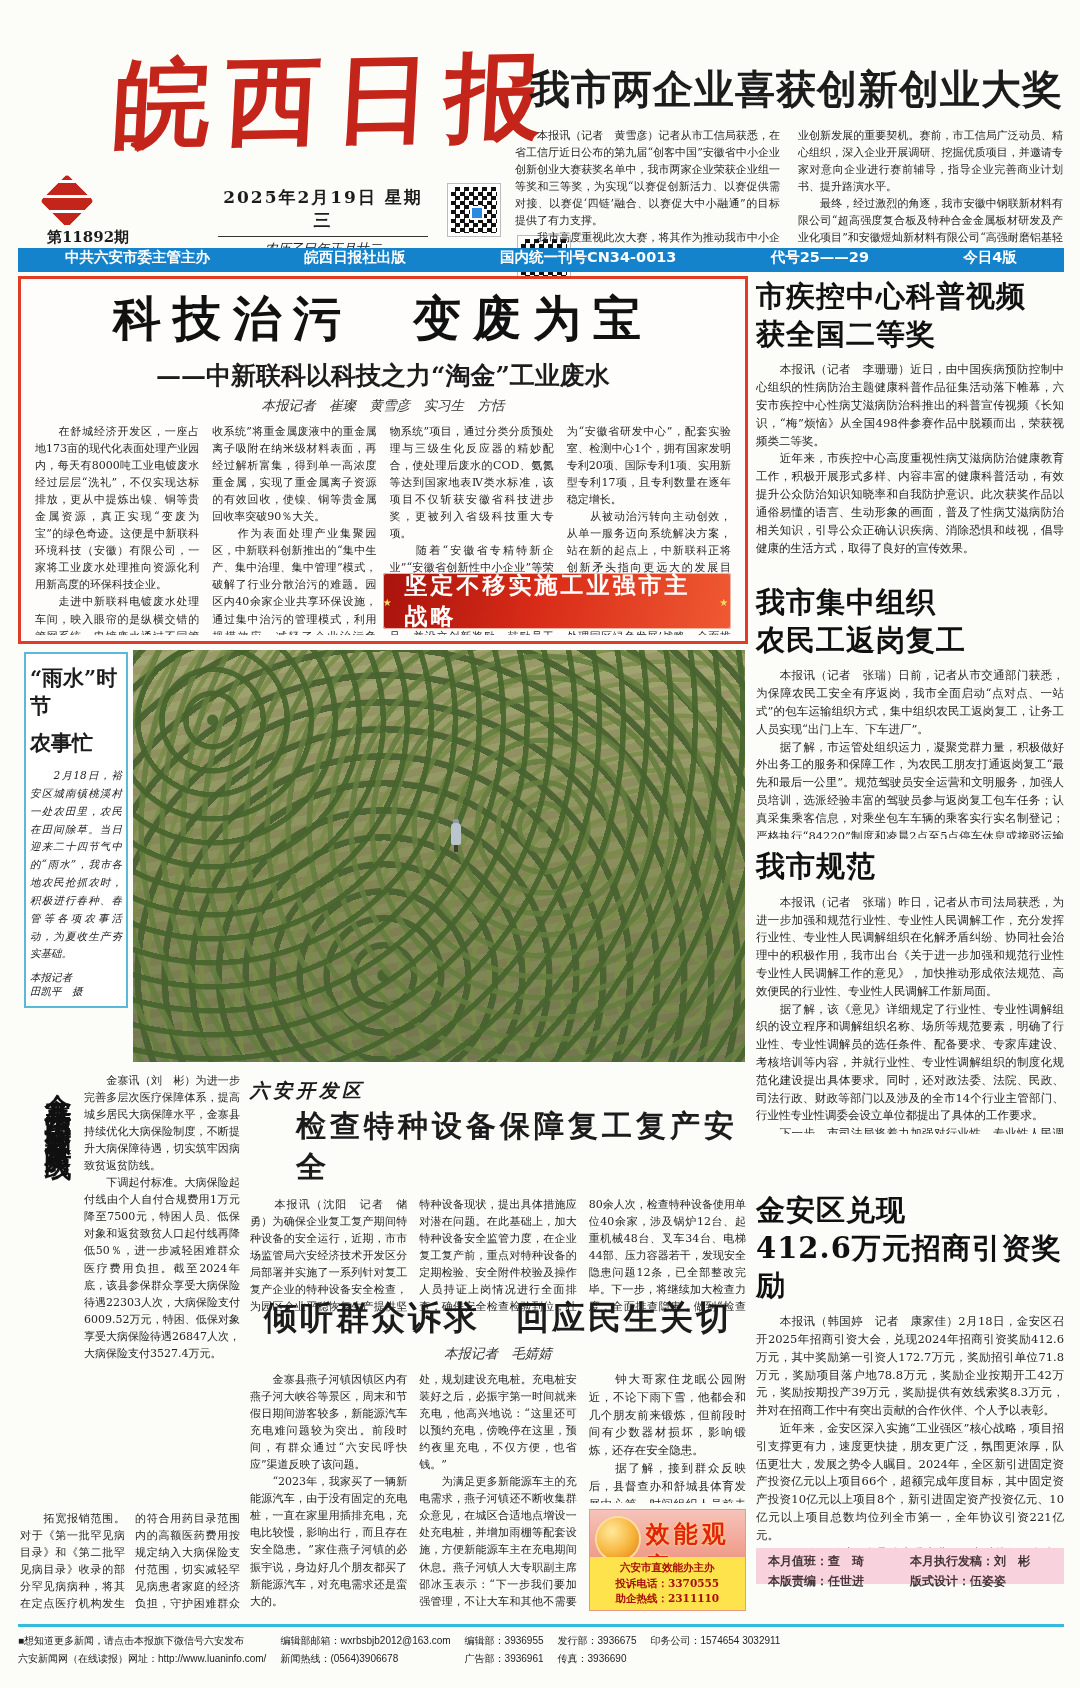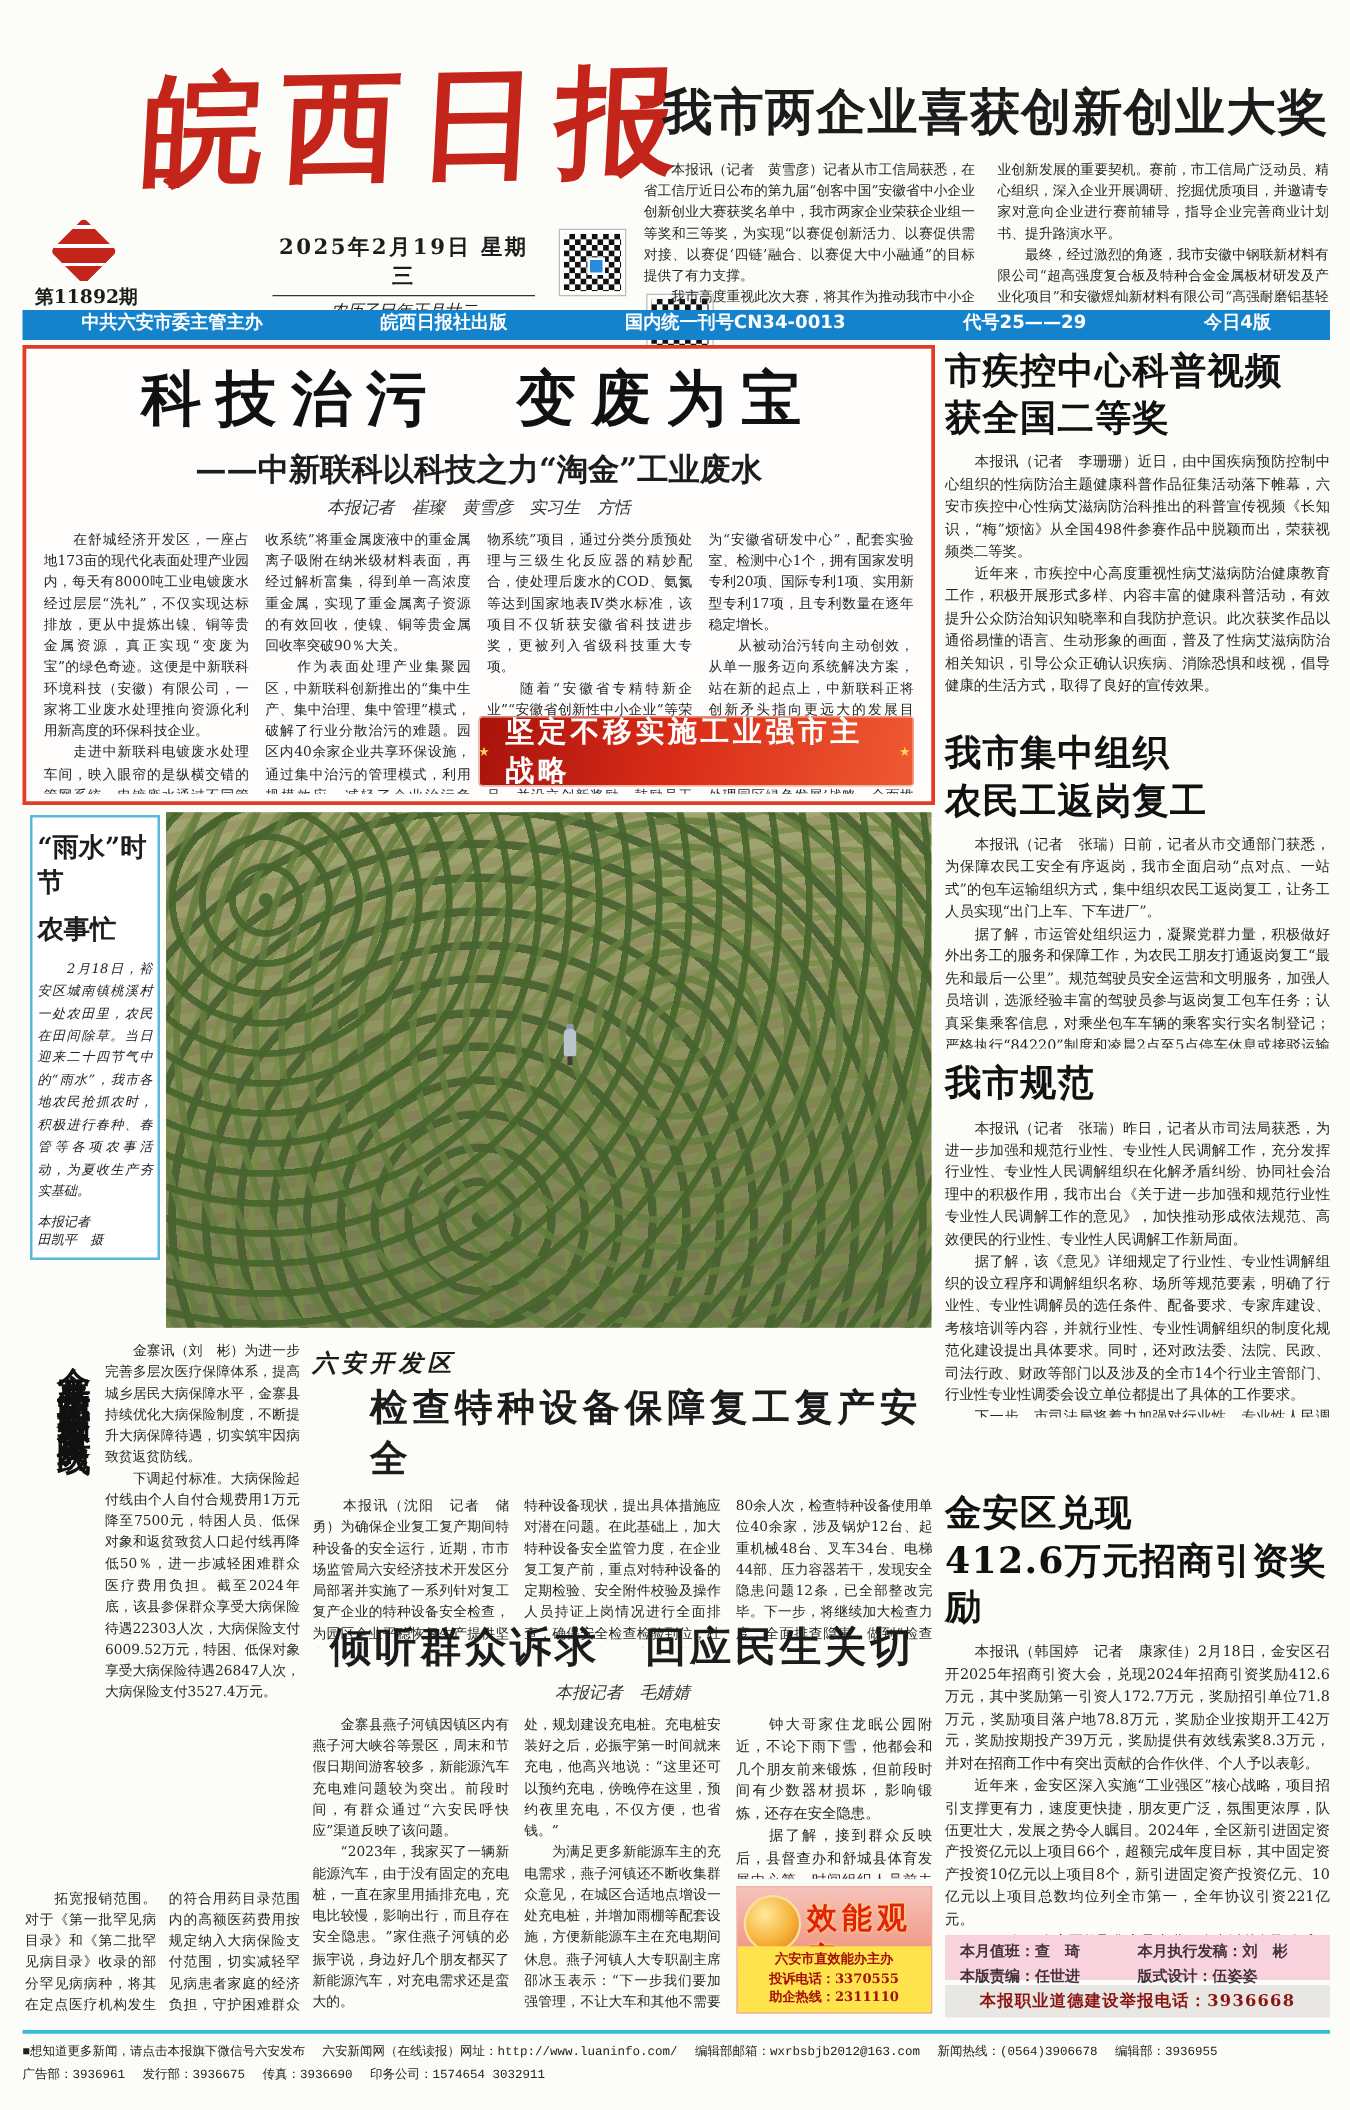--- a/index.html
+++ b/index.html
@@ -16,21 +16,21 @@
   }
   .h-sans { font-family:Liberation Mono, monospace; font-weight:900; }
   .h-serif { font-family:"DejaVu Serif","Liberation Serif",serif; font-weight:900; }
 
   
   .logo-text { font-size:96px; font-weight:900; color:#c4251a; letter-spacing:14px;
     transform:skewX(-4deg) rotate(-1deg); line-height:1; white-space:nowrap;}
   .emblem { width:38px; height:38px; background:
     repeating-linear-gradient(135deg,#c4251a 0 6px,#ffffff 6px 9px,#c4251a 9px 15px);
     background-color:#c4251a; transform:rotate(45deg); border-radius:4px; }
-  .issue-no { font-size:15px; font-weight:bold; }
+  .issue-no { font-size:15px; font-weight:bold;text-align:center; }
   .date-main { font-size:17px; font-weight:bold; letter-spacing:2px; border-bottom:1px solid #333; padding-bottom:4px; text-align:center;}
   .date-lunar { font-size:13px; font-style:italic; border-bottom:1px solid #333; padding:3px 0 4px; text-align:center;}
   .qr { width:52px; height:52px; border:3px solid #fff; outline:1px solid #bbb; position:relative;
     background: conic-gradient(#111 25%,#fff 0 50%,#111 0 75%,#fff 0) 0 0/ 9px 9px,
                 repeating-linear-gradient(90deg,#111 0 3px,#fff 3px 7px); }
   .qr i { position:absolute; left:19px; top:19px; width:14px; height:14px; border:2px solid #fff; }
 
   .info-bar { background:#1583cc; color:#ffffff; display:flex; align-items:flex-start;
     justify-content:space-around; font-size:14.5px; font-weight:bold;
     font-family:"DejaVu Sans","Liberation Sans",sans-serif; }
@@ -88,21 +88,21 @@
   .eff-lines { position:absolute; left:0; right:0; bottom:0; background:#ffe34d; padding:3px 6px;
     font-size:10.5px; font-weight:bold; color:#a50f08; line-height:1.5; white-space:pre-line; text-align:center;}
 
   .credits-box { background:#f8d3dd; padding:5px 12px; display:grid; grid-template-columns:1fr 1fr;
     font-size:12px; font-weight:bold; color:#44343a; row-gap:3px;}
   .hotline-box { background:#e9e7e4; color:#8d1410; font-size:13px; font-weight:bold;
     display:flex; align-items:center; justify-content:center; letter-spacing:1px;}
 
   .cyan-rule { background:#35bcdc; }
   .footer-bar { display:flex; flex-wrap:wrap; gap:4px 14px; font-size:10px; color:#222;
-    font-family:Liberation Mono, monospace; align-content:flex-start;}
+    font-family:Liberation Sans, sans-serif; align-content:flex-start;flex-direction:column;}
 </style>
 </head>
 <body>
 
 <div class="page">
 
   <div class="abs" style="left:115px; top:52px;">
     <div class="logo-text">皖西日报</div>
   </div>
   <div class="abs emblem" style="left:48px; top:182px;"></div>
@@ -244,21 +244,20 @@
 　　近年来，金安区深入实施“工业强区”核心战略，项目招引支撑更有力，速度更快捷，朋友更广泛，氛围更浓厚，队伍更壮大，发展之势令人瞩目。2024年，全区新引进固定资产投资亿元以上项目66个，超额完成年度目标，其中固定资产投资10亿元以上项目8个，新引进固定资产投资亿元、10亿元以上项目总数均位列全市第一，全年协议引资221亿元。
 　　2025年，金安区将聚焦主导产业，全力以赴争取优质项目，协同推进农文旅产业招商；聚焦重点地区，巩固长三角、珠三角招商基本盘，紧盯合肥，发挥金安先行区和桥头堡作用；聚焦专业力量，选拔专业人才充实到招商队伍中，优选合作机构建立关系、共同发力。同时，在平台建设、服务保障、培优壮强、激发热情上多维发力，提升招商引资质效和水平。</div>
   </div>
 
   <div class="abs credits-box" style="left:756px; top:1548px; width:308px; height:36px;">
     <span>本月值班：查　琦</span>
     <span>本月执行发稿：刘　彬</span>
     <span>本版责编：任世进</span>
     <span>版式设计：伍姿姿</span>
   </div>
-  <div class="abs hotline-box" style="left:756px; top:1588px; width:308px; height:26px;">本报职业道德建设举报电话：3936668</div>
 
   <div class="abs cyan-rule" style="left:18px; top:1624px; width:1046px; height:3px;"></div>
   <div class="abs footer-bar" style="left:18px; top:1634px; width:1046px; height:44px;">
     <span>■想知道更多新闻，请点击本报旗下微信号六安发布</span>
     <span>六安新闻网（在线读报）网址：http://www.luaninfo.com/</span>
     <span>编辑部邮箱：wxrbsbjb2012@163.com</span>
     <span>新闻热线：(0564)3906678</span>
     <span>编辑部：3936955</span>
     <span>广告部：3936961</span>
     <span>发行部：3936675</span>

